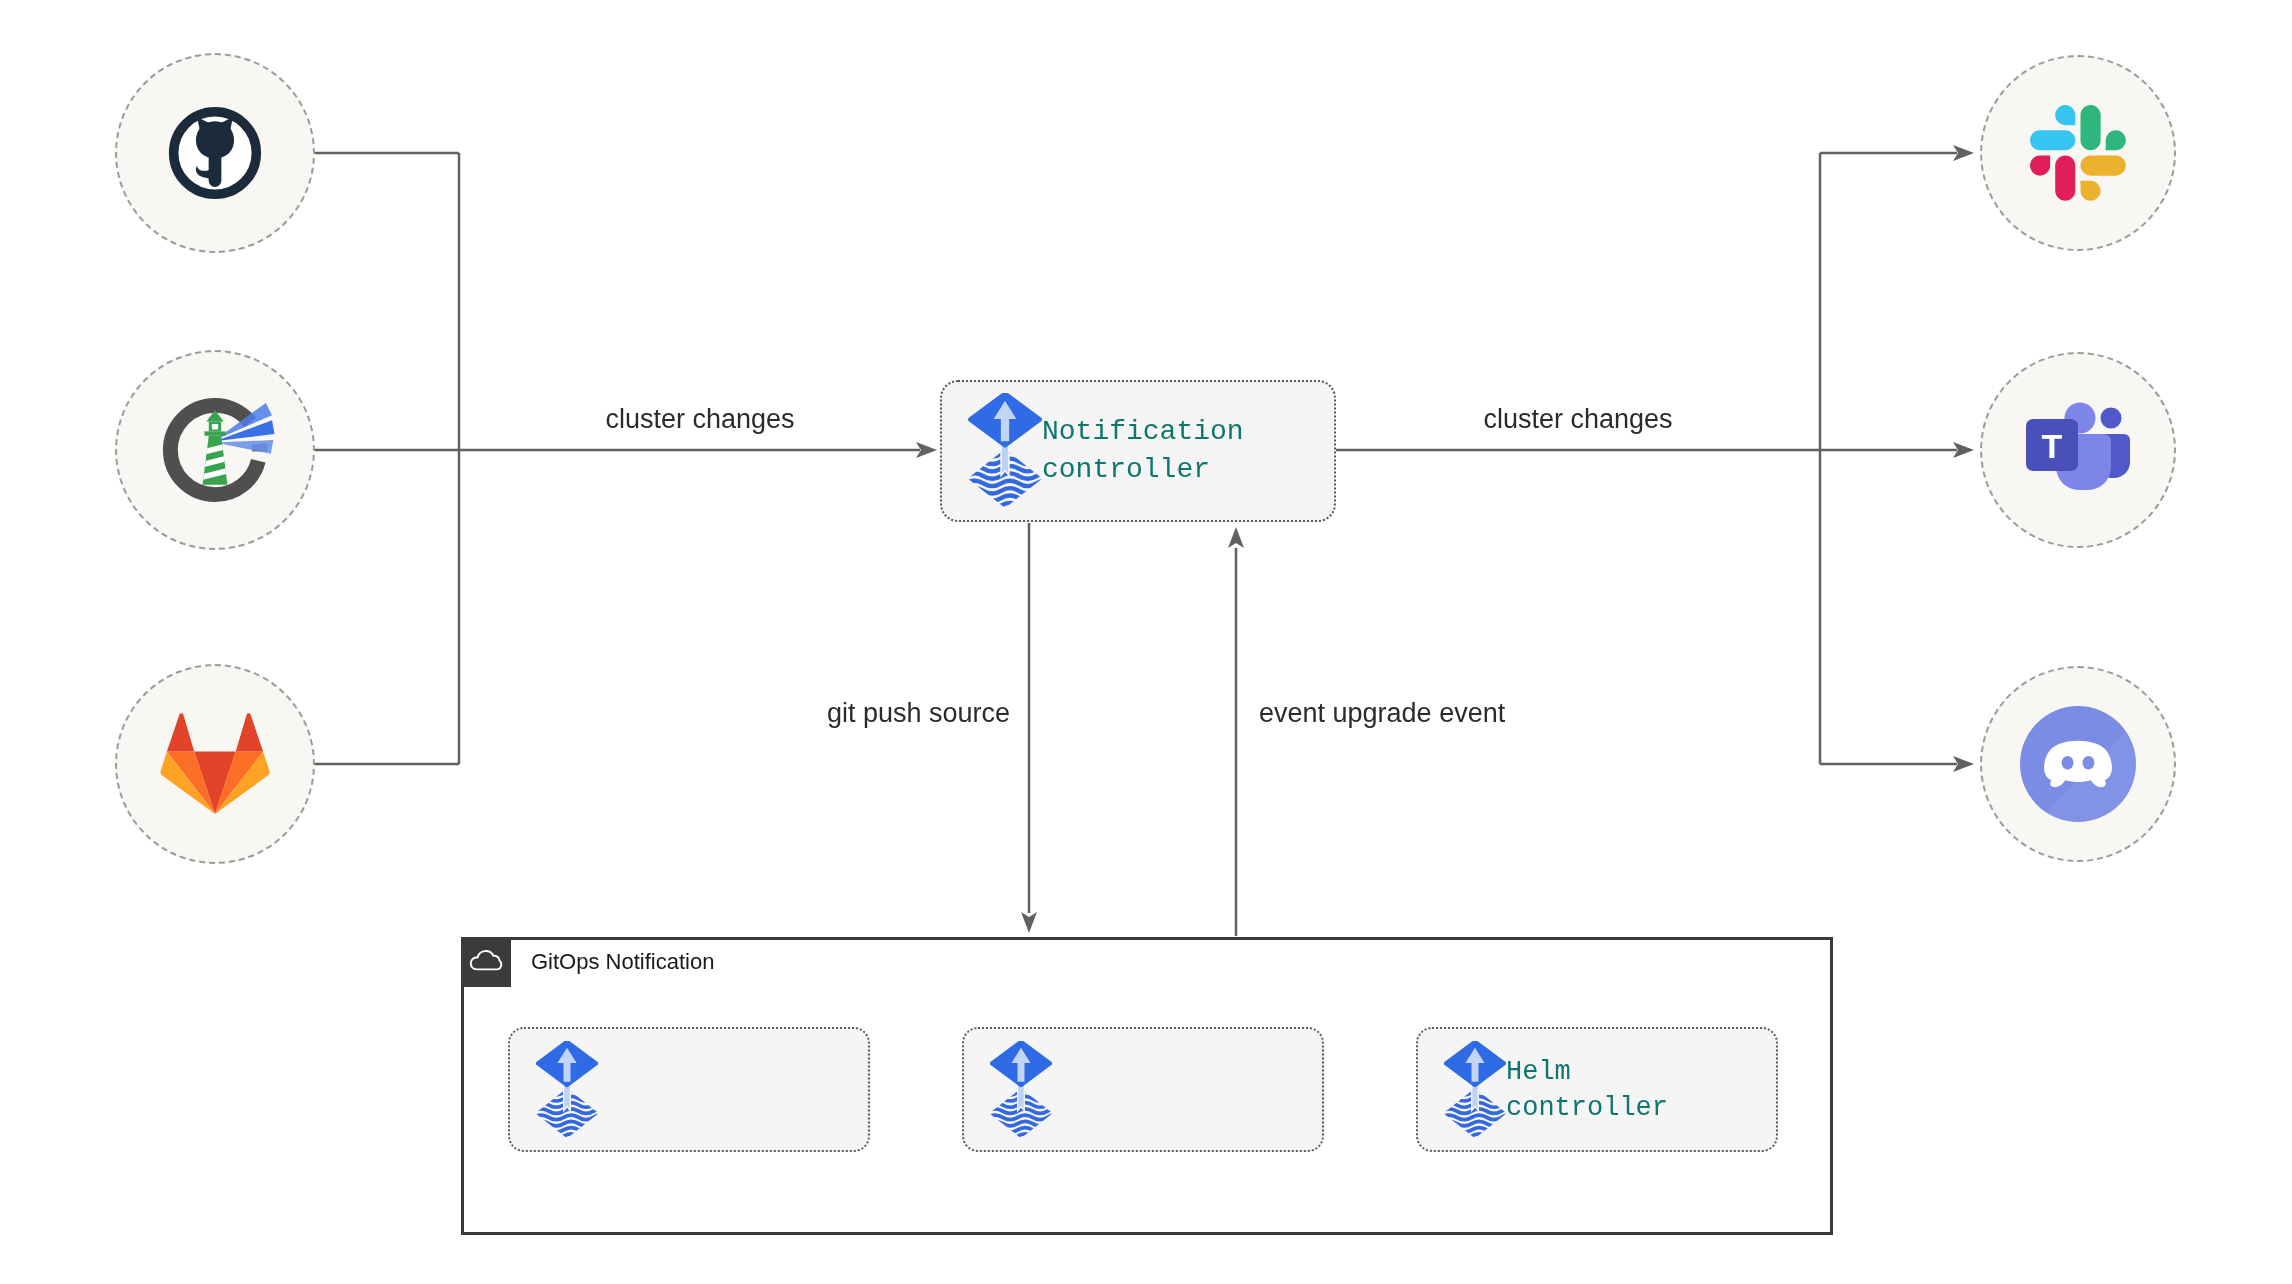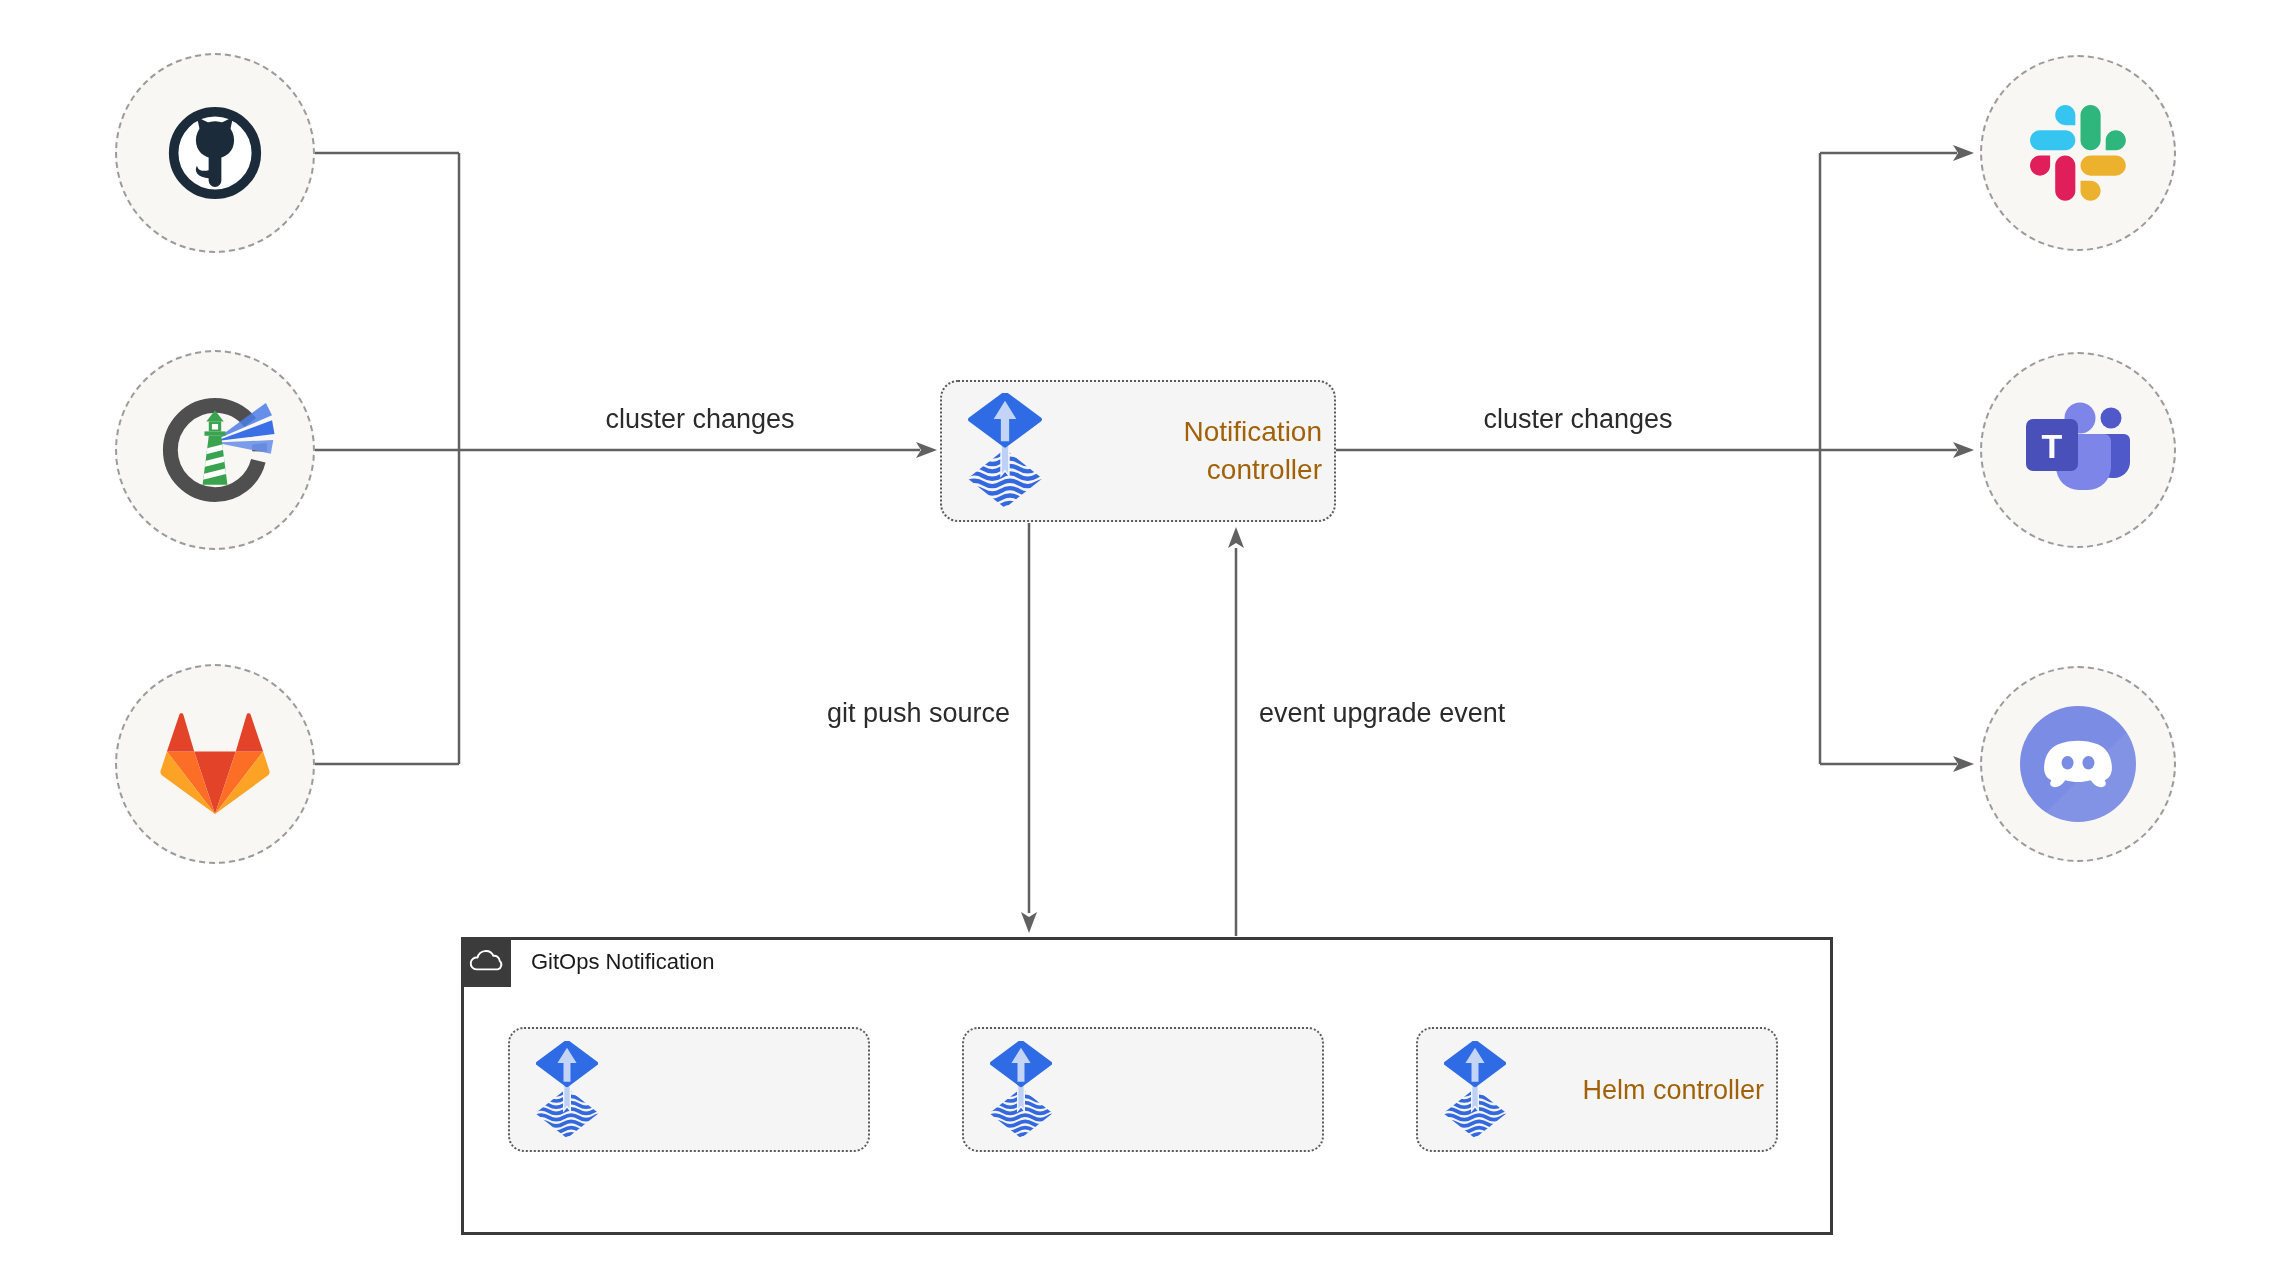--- a/index.html
+++ b/index.html
@@ -9,21 +9,21 @@
   .node{z-index:1;}
   .circle{position:absolute;border-radius:50%;background:#f8f7f4;border:2.5px dashed #9b9b9b;
           display:flex;align-items:center;justify-content:center;box-sizing:border-box;}
   .circle.l{width:200px;height:200px;}
   .circle.r{width:196px;height:196px;}
   .brand{display:flex;align-items:center;justify-content:center;}
   .ctrl{position:absolute;background:#f5f5f5;border:2.5px dotted #5a5a5a;border-radius:18px;
         display:flex;align-items:center;box-sizing:border-box;padding:0 12px 0 26px;z-index:1;}
   .ctrl.notif{left:940px;top:380px;width:396px;height:142px;}
   .ctrl.small{top:1027px;width:362px;height:125px;border-radius:16px;}
-  .ctrl-label{flex:1;text-align:right;color:#a16207;}
+  .ctrl-label{flex:1;text-align:left;color:#0f766e;font-family:Liberation Mono, monospace;}
   .ctrl.notif .ctrl-label{font-size:28px;line-height:38px;}
   .ctrl.small .ctrl-label{font-size:27px;line-height:36px;}
   .lbl-inner{display:inline-block;max-width:190px;}
   .ctrl.notif .lbl-inner{max-width:220px;}
   .flux{display:block;}
   .ctrl.notif .flux{width:74px;height:116px;}
   .ctrl.small .flux{width:62px;height:98px;}
   .edge-label{position:absolute;font-size:27px;line-height:32px;color:#2b2b2b;z-index:1;}
   .gitops{position:absolute;left:461px;top:937px;width:1372px;height:298px;
           border:3px solid #3a3a3a;box-sizing:border-box;background:#ffffff;z-index:0;}

